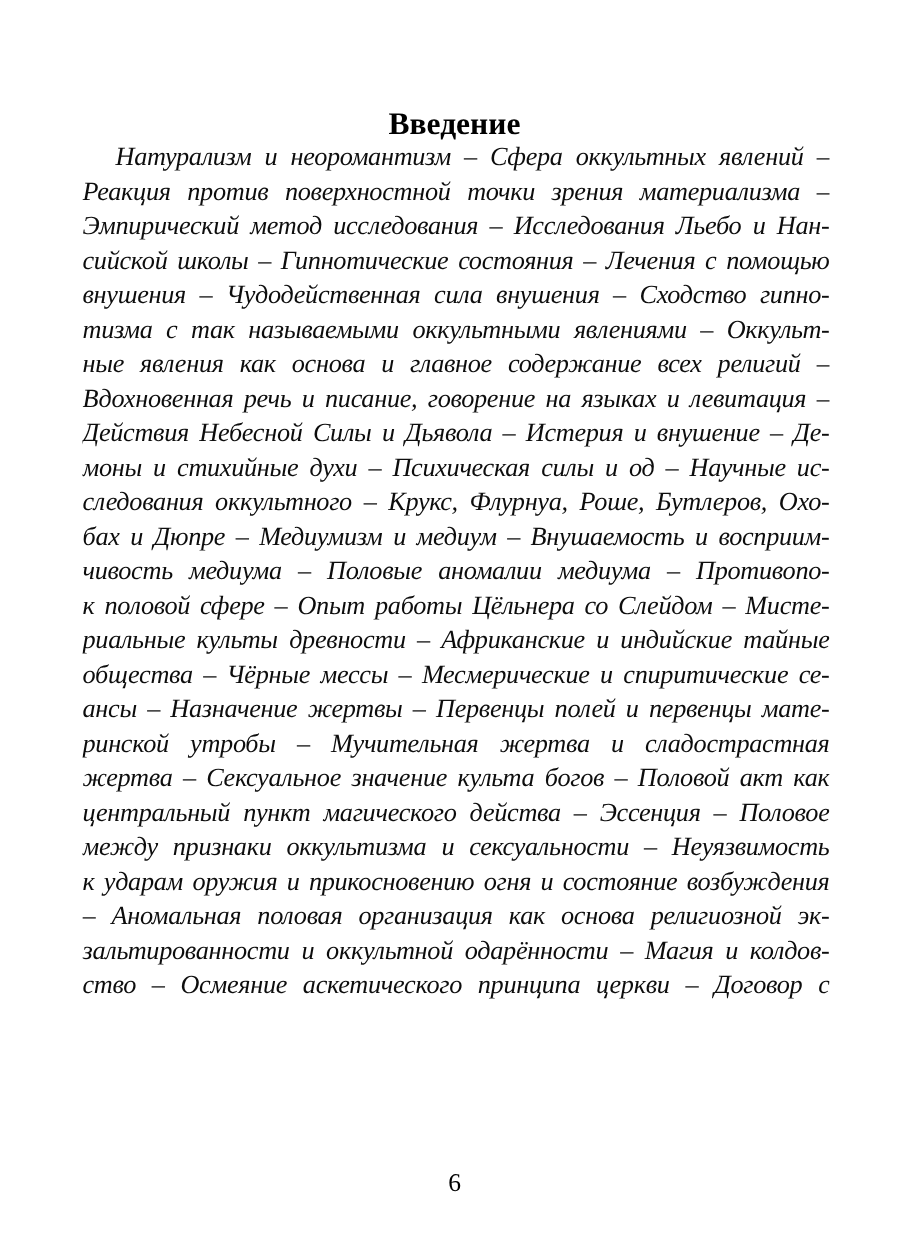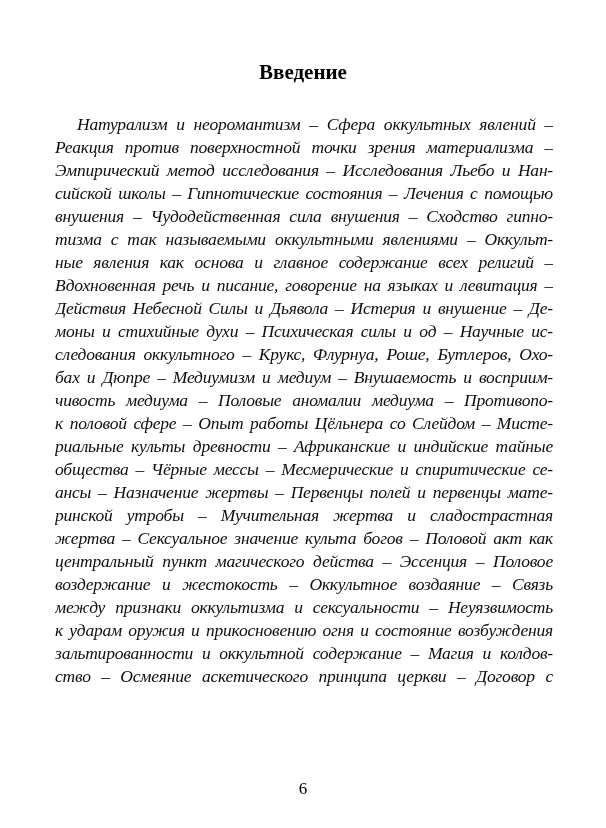--- a/index.html
+++ b/index.html
@@ -10,32 +10,32 @@
   .page {
     position: relative;
     width: 606px;
     height: 828px;
     background: #ffffff;
     font-family: "Liberation Serif", serif;
     color: #0b0b0b;
     overflow: hidden;
   }
   .chapter-title {
-    margin: 4px;
+    margin: 14px;
     padding-top: 56px;
     text-align: center;
     font-size: 21px;
     font-weight: bold;
     font-style: normal;
     color: #000000;
   }
   .body-paragraph {
     position: absolute;
     left: 55px;
-    top: 113px;
+    top: 93px;
     width: 498px;
     font-style: italic;
     font-size: 17.5px;
     line-height: 23px;
     letter-spacing: -0.2px;
     word-spacing: -1.5px;
     color: #0d0d0d;
   }
   .text-line {
     text-align: justify;
@@ -79,21 +79,21 @@
       <div class="text-line">следования оккультного – Крукс, Флурнуа, Роше, Бутлеров, Охо-</div>
       <div class="text-line">бах и Дюпре – Медиумизм и медиум – Внушаемость и восприим-</div>
       <div class="text-line">чивость медиума – Половые аномалии медиума – Противопо-</div>
       <div class="text-line">к половой сфере – Опыт работы Цёльнера со Слейдом – Мисте-</div>
       <div class="text-line">риальные культы древности – Африканские и индийские тайные</div>
       <div class="text-line">общества – Чёрные мессы – Месмерические и спиритические се-</div>
       <div class="text-line">ансы – Назначение жертвы – Первенцы полей и первенцы мате-</div>
       <div class="text-line">ринской утробы – Мучительная жертва и сладострастная</div>
       <div class="text-line">жертва – Сексуальное значение культа богов – Половой акт как</div>
       <div class="text-line">центральный пункт магического действа – Эссенция – Половое</div>
-      <div class="text-line">воздержание и жестокость – Оккультное воздаяние – Связь</div>
       <div class="text-line">между признаки оккультизма и сексуальности – Неуязвимость</div>
       <div class="text-line">к ударам оружия и прикосновению огня и состояние возбуждения</div>
-      <div class="text-line">зальтированности и оккультной содержание – Магия и колдов-</div>
+      <div class="text-line">– Аномальная половая организация как основа религиозной эк-</div>
+      <div class="text-line">зальтированности и оккультной одарённости – Магия и колдов-</div>
       <div class="text-line">ство – Осмеяние аскетического принципа церкви – Договор с</div>
     </div>
 
   <div class="page-number">6</div>
 </div>
 
 </body></html>

